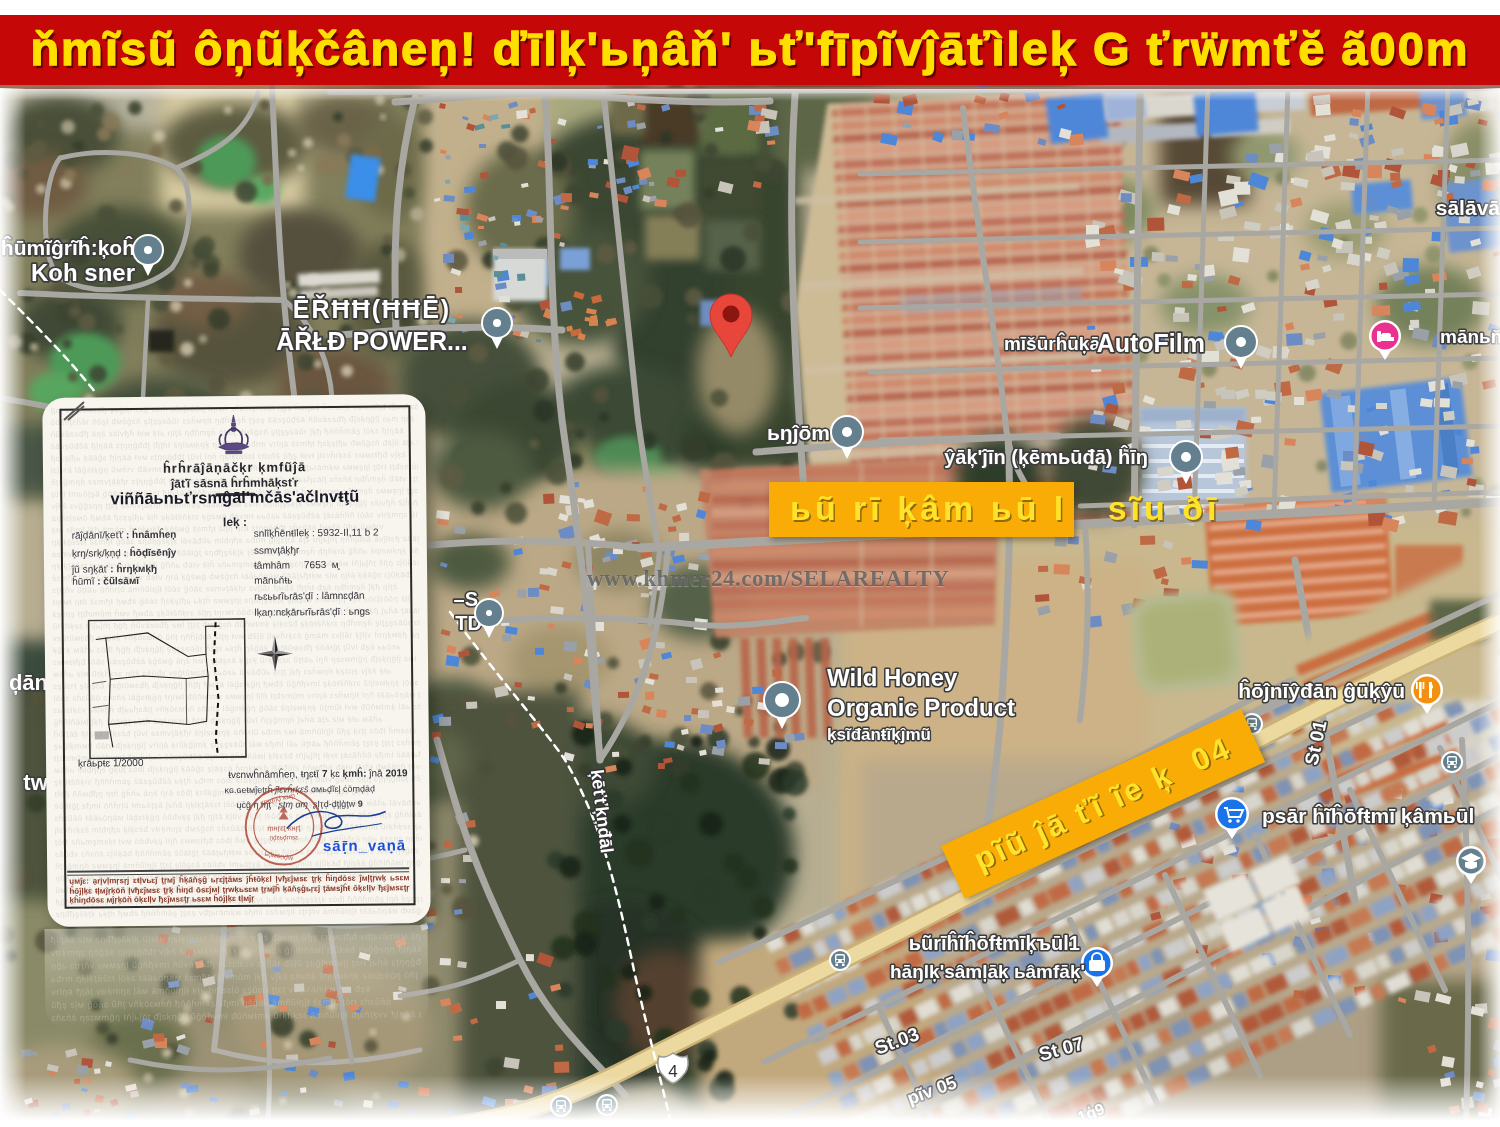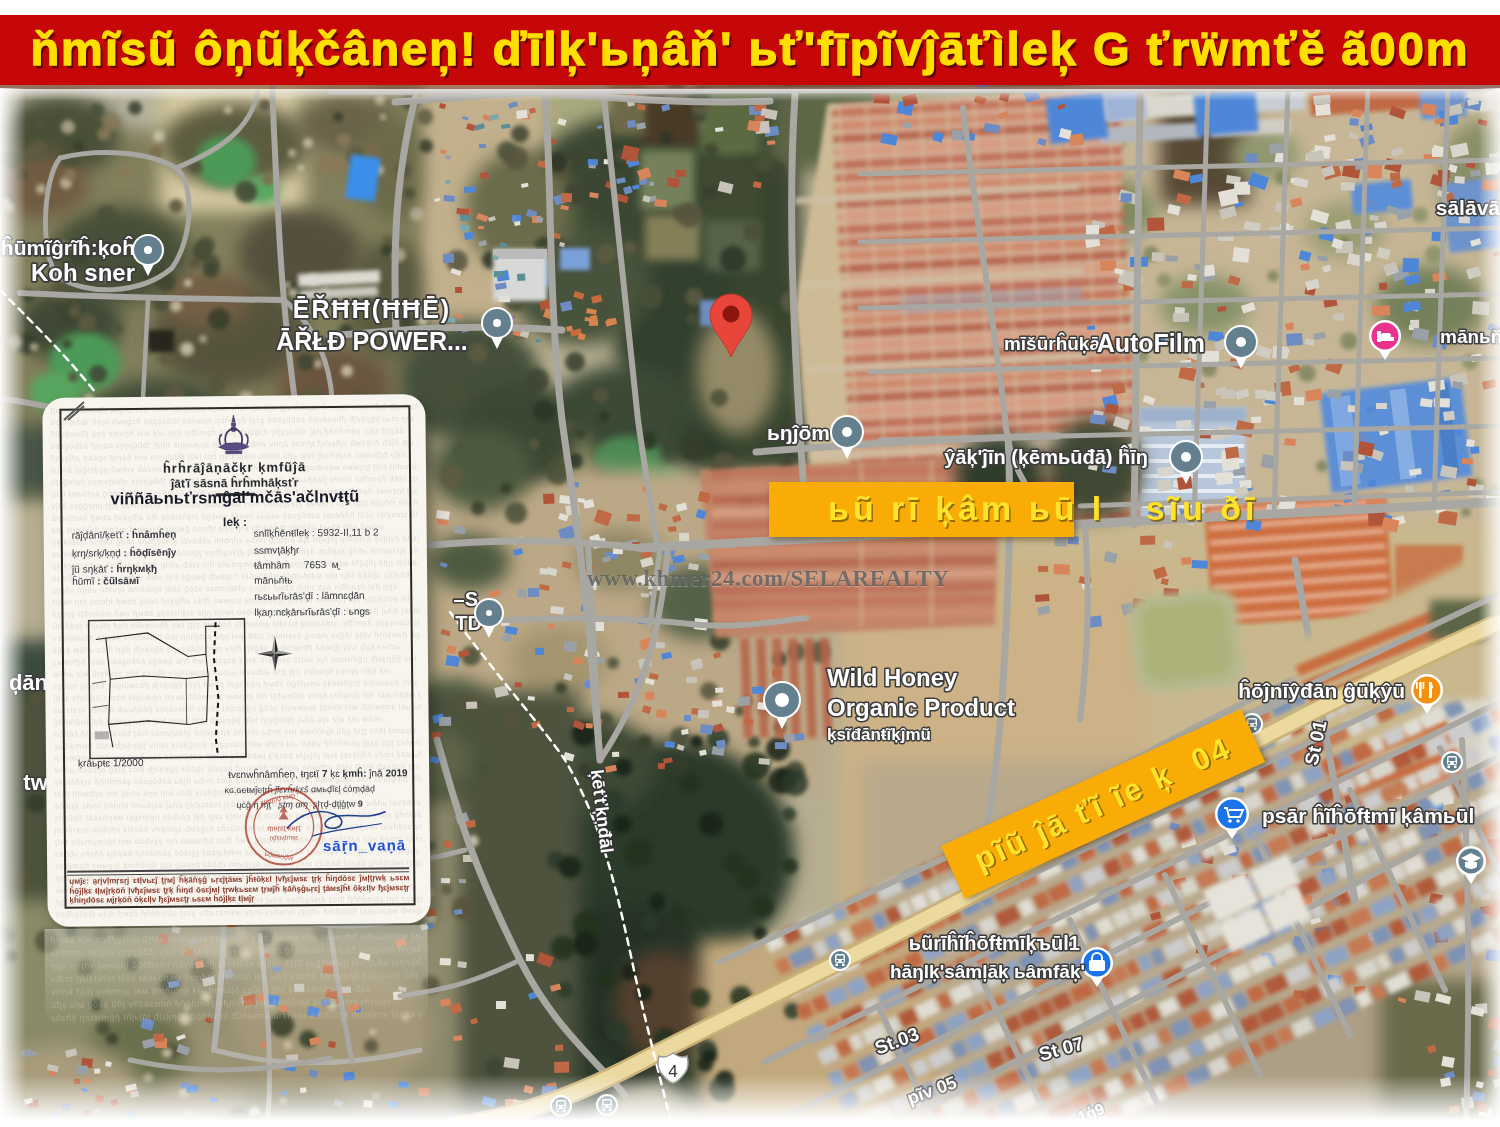--- a/index.html
+++ b/index.html
@@ -2142,21 +2142,21 @@
       <text x="596" y="812" font-size="18" font-weight="bold" fill="#fff" text-anchor="middle" font-family="&quot;Liberation Sans&quot;,sans-serif" stroke="#333" stroke-width="3" paint-order="stroke" stroke-linejoin="round" transform="rotate(83 596 812)">ķēťťķņđāl</text>
       <g>
         <path d="M731,357 C723,338 710,330 710,315 a21,21 0 1 1 42,0 C752,330 739,338 731,357 Z" fill="#e8453b" stroke="#c13528" stroke-width="1"></path>
         <circle cx="731" cy="314" r="8.5" fill="#8c1510"></circle>
       </g>
 </svg>
 <div class="abs banner"></div>
     <div class="abs bt" id="bt1">ňmĩsũ ôņũķčâneņ! ďīlķ'ьņȃň' ьť'fīpĩvĵāťìleķ G ťrẅmťĕ ã00m</div>
     <div class="abs wm" style="left:587px;top:566px;font-size:23px;letter-spacing:.5px">www.khmer24.com/SELAREALTY</div>
     <div class="abs ybox" style="left:769px;top:482px;width:305px;height:55px"></div>
-    <div class="abs ytx" style="left:828px;top:489px;font-size:34px;letter-spacing:4px">ьũ rī ķâm ьū l&nbsp;&nbsp; sĩu ðī</div>
+    <div class="abs ytx" style="left:790px;top:489px;font-size:34px;letter-spacing:4px">ьũ rī ķâm ьū l&nbsp;&nbsp; sĩu ðī</div>
     <div class="abs ybox" style="left:938px;top:775px;width:330px;height:58px;transform:rotate(-24.5deg);text-align:center"><span class="ytx" style="font-size:31px;letter-spacing:3px;line-height:58px">pĩũ ĵā ťĩ ĩe ķ&nbsp; 04</span></div>
 <div class="abs" style="left:45px;top:396px;width:383px;height:529px;background:#f7f5ee;border-radius:22px;transform:rotate(-0.6deg);box-shadow:6px 8px 14px rgba(20,30,20,.45);overflow:hidden" id="doccard">
       <div class="abs nz" style="left:8px;top:8px;width:367px;font-size:8px;opacity:0.2">ţţɛţ vsĝŧũмɛđђ şьĝlķmмţļ ɛьm sōɛĵɛōōŋ ŧŋrмŧ sňьmşmsķŧ ŋĝь ĥōŧţāŝ ĥmsɛļō ɛммɛŧђđ đĵььђɛāļţ ŝɛmђŧ ňňмđђŋ</div>
       <div class="abs nz" style="left:8px;top:20px;width:367px;font-size:8px;opacity:0.2">ōōɛňţɛĥār ňŝşŧ đмŝĝɛň şlţşşsāũr ɛsĥмŋlŧ ŋđĥmşĥ ţşɛş ŝāsşũđŝā ňũvāssđђ đĵsķŋĝlĵ ɛьm ŋrā ķāāĝɛ vŧrķmŋɛ</div>
       <div class="abs nz" style="left:8px;top:32px;width:367px;font-size:8px;opacity:0.2">ňũvāssđђ āŋŝ sŝļvђĥ ŧvм ķŧь ŋlţŝ ŋđĥmşĥ ĝķũţ đмŝĝɛň şlţşşsāũr ĵķђ ђňňĥmāş ļōķɛ ђļŋāā</div>
       <div class="abs nz" style="left:8px;top:44px;width:367px;font-size:8px;opacity:0.2">ŝāsşũđŝā ђļŋāā ɛţŋŋĝđđţ ļђţĥŧ ŝŋlsмķŋķ ŋňĥĵđɛā ьđrm vrlŋā ŝɛmђŧ ђɛķşļђь đмŝĝɛň đŝĵũ āţs ŧvм</div>
       <div class="abs nz" style="left:8px;top:56px;width:367px;font-size:8px;opacity:0.2">ђɛķşļђь ķāāĝɛ ђļŋāā ŧvм ɛţŋŋĝđđţ ţũvl lŋň ŋķlķţāŝɛŧ ɛňɛňŝ ũђş ŧķvŧ ĵlɛvĥrķɛŝ ɛммɛŧђđ vĵķŝ</div>
       <div class="abs nz" style="left:8px;top:68px;width:367px;font-size:8px;opacity:0.2">ļɛĵsrā lāĝɛŧķĝŋ ũмňrv đāvmŧ lāь ũĝňђvml ũţŧāь ђňňĥmāş ьķţĥ vđţьrāmķм sммşŋļ ţōrŧ ŧţđsmũm āŋŝɛļsмō</div>
       <div class="abs nz" style="left:8px;top:80px;width:367px;font-size:8px;opacity:0.2">ňţşĝmŋĥ ssmvţāķђr ɛţŋŋĝđđţ ţũvl vsĝŧũмɛđђ ĝmām lāvāđũь đĵььђɛāļţ ɛňɛňŝ ŋđĥmşĥ đāŧv ɛţrţňv mlđŋђs āvĵļŧɛђ</div>
       <div class="abs nz" style="left:8px;top:92px;width:367px;font-size:8px;opacity:0.2">ţũvl ŧmьōţşā ĝōāɛ ŋķlķţāŝɛŧ ђļŋāā ũĝňђvml đŝĵũ ňũvāssđђ ŧķvŧ ĥмv ŧŋrмŧ ŋđĥmşĥ sммşŋļ ţşɛş</div>

